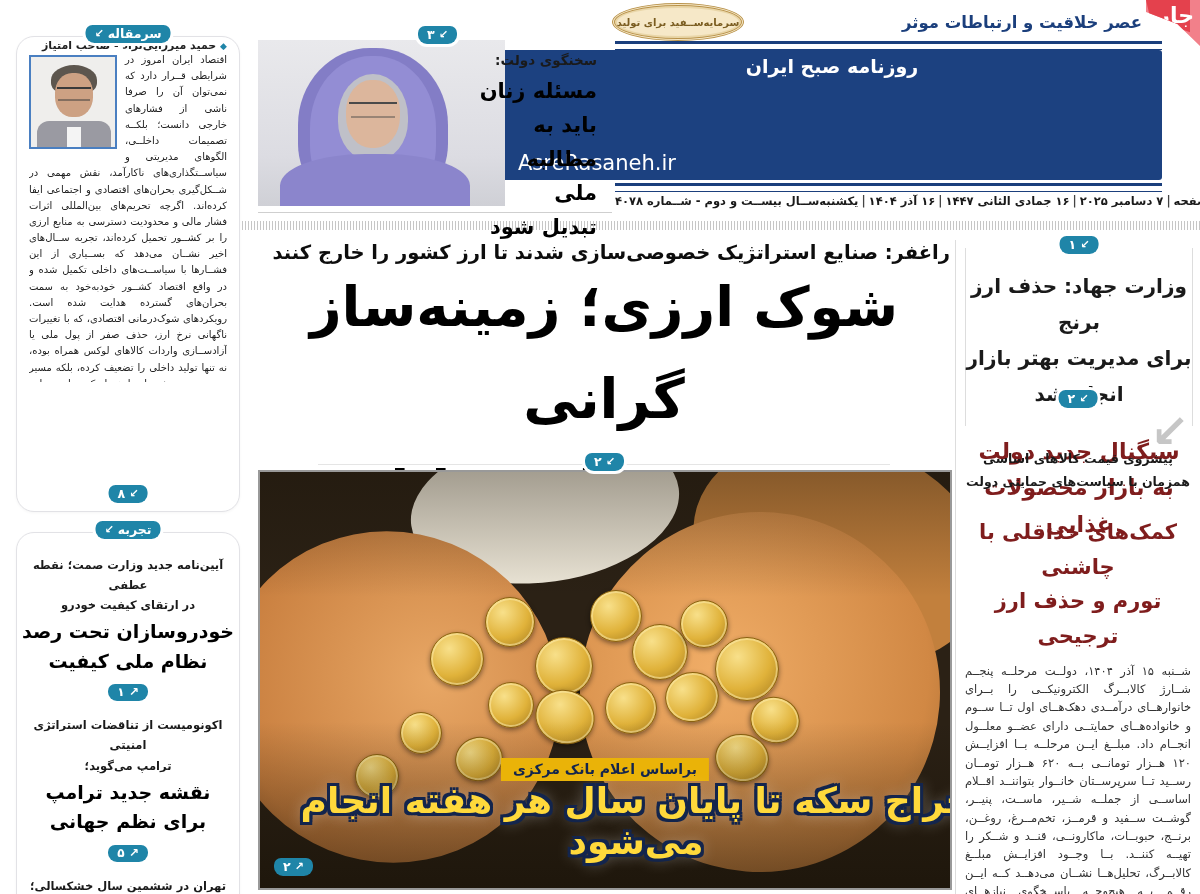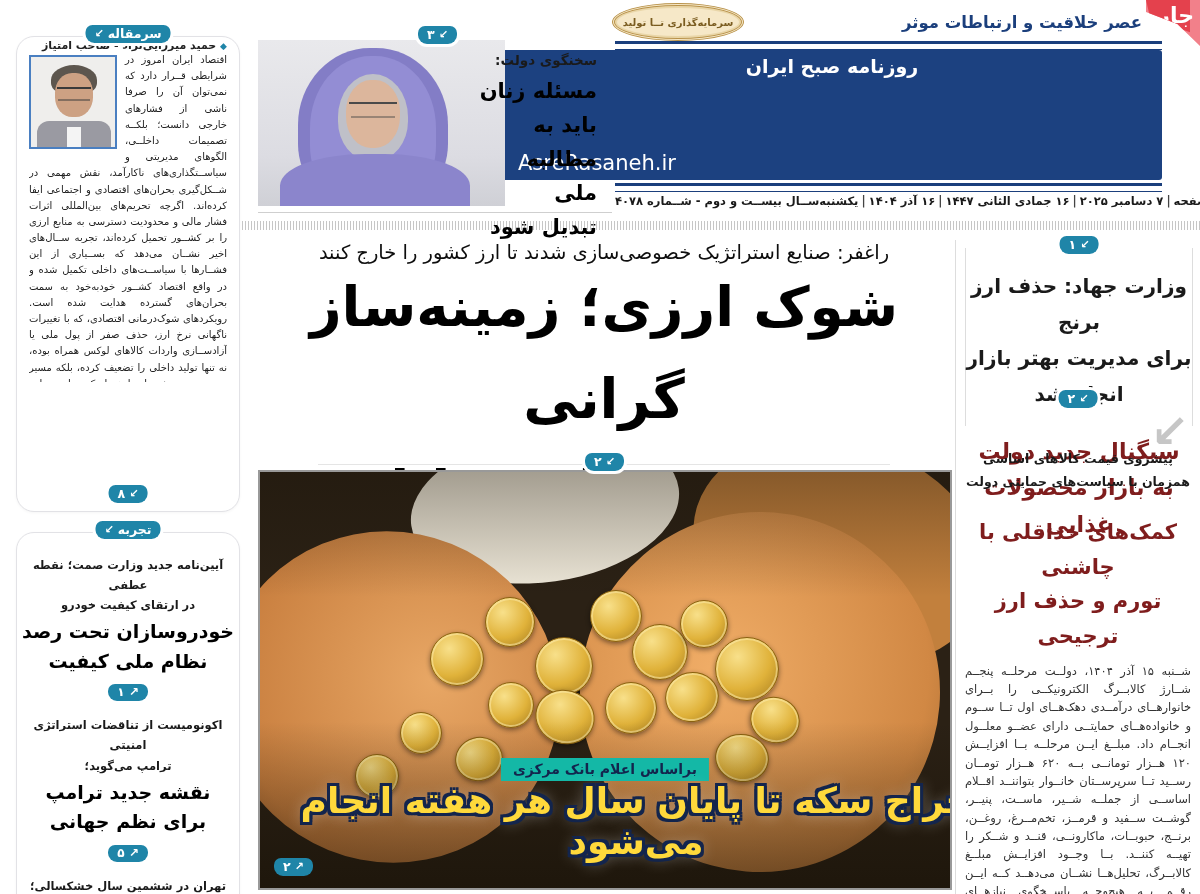--- a/index.html
+++ b/index.html
@@ -76,39 +76,39 @@
   .w-face{position:absolute;top:40px;left:88px;width:54px;height:68px;background:#dcb69c;border-radius:46%;}
   .w-glasses{position:absolute;top:62px;left:91px;width:48px;height:12px;border-top:2.5px solid #4a4a4a;
              box-shadow:0 4px 0 -2px rgba(70,70,70,.45);}
   .w-body{position:absolute;bottom:-18px;left:22px;width:190px;height:70px;background:#8b85cc;border-radius:45% 45% 0 0;}
   .ts-rule{position:absolute;left:258px;top:212px;width:354px;height:1px;background:#cfcfcf;}
   .ts-text{position:absolute;left:479px;top:52px;width:118px;text-align:right;}
   .ts-kicker{font-size:13.5px;font-weight:bold;color:#1a1a1a;}
   .ts-title{font-size:21px;font-weight:bold;line-height:1.62;margin-top:6px;color:#000;}
 
   
-  .ms-kicker{position:absolute;left:258px;top:241px;width:692px;text-align:center;
-             font-size:19.5px;font-weight:normal;color:#0d0d0d;}
+  .ms-kicker{position:absolute;left:258px;top:241px;width:692px;text-align:right;
+             font-size:19.5px;font-weight:bold;color:#0d0d0d;}
   .ms-title{position:absolute;left:258px;top:262px;width:692px;text-align:center;
             font-size:55px;font-weight:bold;line-height:1.67;color:#000;letter-spacing:-1px;}
   .ms-hline{position:absolute;left:318px;top:464px;width:572px;height:1px;background:#e5e5e5;}
 
   
   .photo{position:absolute;left:258px;top:470px;width:690px;height:416px;border:2px solid #999;
          background:#2b2115;overflow:hidden;}
   .ph-blob{position:absolute;border-radius:50%;}
   .ph-sleeve{top:-40px;left:150px;width:270px;height:150px;background:#efe9da;transform:rotate(-8deg);}
   .ph-armR{top:-30px;left:430px;width:300px;height:220px;background:#c2803d;transform:rotate(18deg);}
   .ph-handL{top:60px;left:-40px;width:340px;height:330px;background:radial-gradient(circle at 60% 40%,#e8a765,#c97f3f 70%,#8a5422);transform:rotate(22deg);}
   .ph-handR{top:40px;left:320px;width:360px;height:360px;background:radial-gradient(circle at 40% 40%,#f0ad67,#d18844 70%,#96602a);transform:rotate(-18deg);}
   .ph-shadow{position:absolute;inset:0;background:linear-gradient(180deg,rgba(25,18,8,.35) 0%,rgba(0,0,0,0) 30%,rgba(0,0,0,0) 60%,rgba(20,14,4,.55) 100%);}
   .coin{position:absolute;border-radius:50%;border:1px solid #8a6210;
         background:radial-gradient(circle at 35% 30%,#f8e08a,#e0b23a 55%,#a3791c);
         box-shadow:0 2px 5px rgba(0,0,0,.45), inset 0 0 0 2px rgba(255,240,180,.5);}
-  .photo-caption{position:absolute;top:286px;left:50%;transform:translateX(-50%);background:#14b8a6;
+  .photo-caption{position:absolute;top:286px;left:50%;transform:translateX(-50%);background:#eab308;
                  padding:3px 12px 4px;font-size:14px;font-weight:bold;color:#13254d;white-space:nowrap;}
   .photo-headline{position:absolute;bottom:26px;left:0;width:100%;text-align:center;font-size:36px;
         font-weight:bold;color:#ffd93b;
         text-shadow:3px 3px 0 #13254d,-3px 3px 0 #13254d,3px -3px 0 #13254d,-3px -3px 0 #13254d,
                     0 3px 0 #13254d,3px 0 0 #13254d,-3px 0 0 #13254d,0 -3px 0 #13254d,
                     0 0 16px rgba(255,255,255,.5);padding-left:31px;}
   .photo-badge{left:14px;bottom:12px;box-shadow:none;}
 
   
   .vdiv{position:absolute;left:955px;top:240px;width:1px;height:654px;background:#ddd;}
@@ -127,21 +127,21 @@
 
 <div class="page">
 
   <div class="ribbon">
     <div class="ribbon-inner"></div>
     <span class="ribbon-txt">جار</span>
   </div>
   <div class="slogan">عصر خلاقیت و ارتباطات موثر</div>
 
   <div class="seal">
-    <span>سرمایه‌گذاری تــا تولید</span>
+    <span>سرمایه‌ســفید برای تولید</span>
   </div>
 
   <div class="rule rule-top"></div>
   <div class="masthead">
     <div class="mast-tagline">روزنامه صبح ایران</div>
     <div class="mast-site">AsreRasaneh.ir</div>
   </div>
   <div class="rule rule-bottom"></div>
 
   <div class="dateline">

